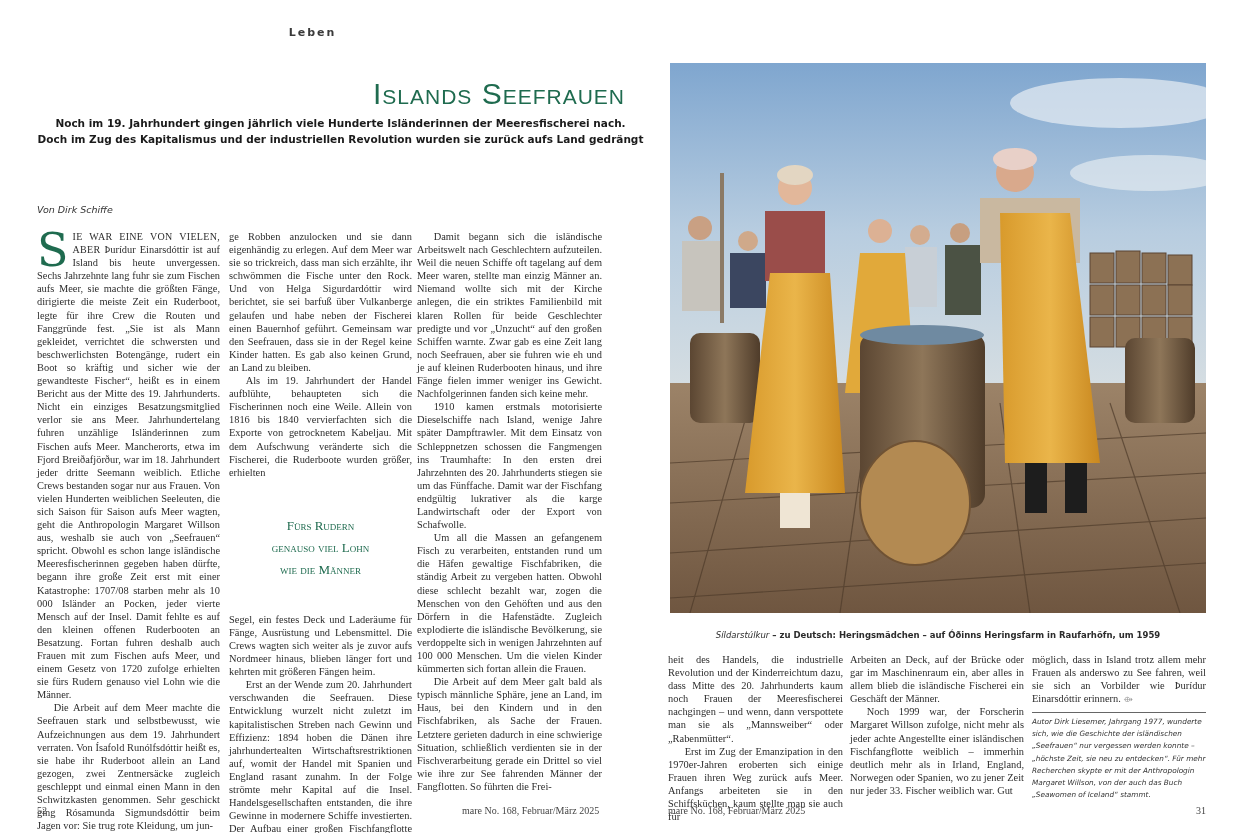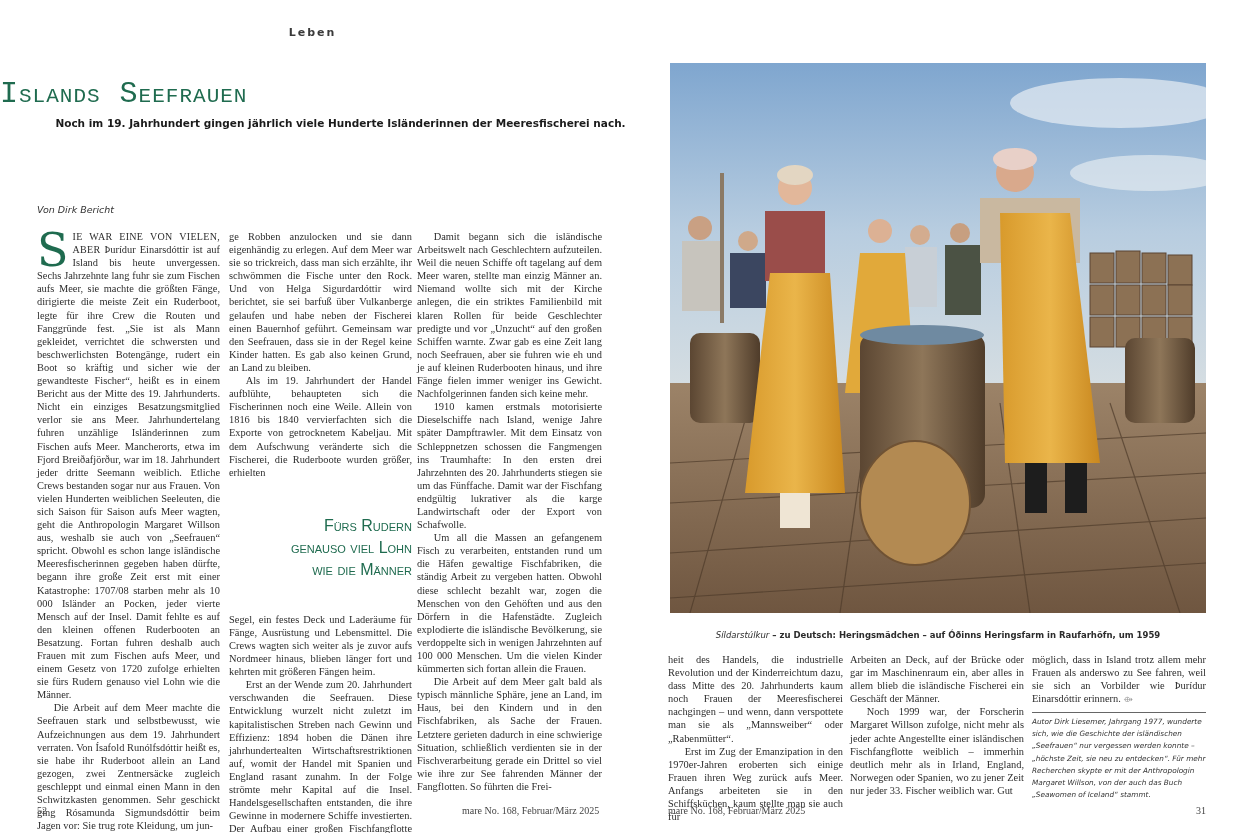--- a/index.html
+++ b/index.html
@@ -1,30 +1,30 @@
 <!DOCTYPE html>
 <html><head>
 <meta charset="utf-8">
 <style>
   html, body { margin: 0; padding: 0; background: #ffffff; }
   body { width: 1250px; height: 833px; position: relative; overflow: hidden; font-family: "Liberation Serif", serif; color: #2b2b2b; }
   .abs { position: absolute; }
   .section-label { left: 0; width: 625px; top: 26px; text-align: center; font-family: "DejaVu Sans", sans-serif; font-weight: bold; font-size: 11px; letter-spacing: 2px; color: #3a3a3a; }
-  .title { left: 0; width: 625px; top: 76px; text-align: left; font-family: Liberation Mono, monospace; font-variant: small-caps; font-size: 30px; letter-spacing: 1px; color: #1f6b4f; line-height: 36px; }
+  .title { left: 0; width: 625px; top: 76px; text-align: right; font-family: Liberation Sans, sans-serif; font-variant: small-caps; font-size: 30px; letter-spacing: 1px; color: #1f6b4f; line-height: 36px; }
   .subtitle { left: 0; width: 625px; top: 115px; text-align: center; font-family: "DejaVu Sans", sans-serif; font-weight: bold; font-size: 10.5px; line-height: 16px; color: #1b1b1b; padding-left: 28px; }
   .byline { left: 37px; top: 204px; font-family: "DejaVu Sans", sans-serif; font-style: italic; font-size: 9.5px; color: #333; }
   .col { font-size: 10.4px; line-height: 13.1px; text-align: justify; hyphens: manual; color: #2d2d2d; }
   .col p { margin: 0; text-indent: 1.6em; }
   .col p.noind { text-indent: 0; }
   .col1 { left: 37px; top: 230px; width: 183px; }
   .col2 { left: 229px; top: 230px; width: 183px; }
   .col3 { left: 417px; top: 230px; width: 185px; }
   .dropcap { float: left; font-family: "DejaVu Serif", serif; font-size: 46px; line-height: 38px; color: #1f6b4f; margin: 1px 4px 0 0; }
   .caps { font-variant: small-caps; text-transform: none; }
-  .pullquote { text-align: right; font-family: Liberation Sans, sans-serif; font-variant: small-caps; color: #1f6b4f; font-size: 16px; line-height: 22px; margin: 36px 0 32px 0; }
+  .pullquote { text-align: center; font-family: Liberation Serif, serif; font-variant: small-caps; color: #1f6b4f; font-size: 13px; line-height: 22px; margin: 36px 0 32px 0; }
   .folio { font-size: 10px; color: #444; }
   .f52 { left: 37px; top: 805px; }
   .f-issue-l { left: 462px; top: 805px; }
   .f-issue-r { left: 668px; top: 805px; }
   .f53 { left: 1196px; top: 805px; }
   .photo { left: 670px; top: 63px; width: 536px; height: 550px; overflow: hidden; }
   .caption { left: 670px; width: 536px; top: 630px; text-align: center; font-family: "DejaVu Sans", sans-serif; font-size: 8.5px; font-weight: bold; color: #2b2b2b; }
   .caption i { font-weight: normal; margin-top: 36px; }
   .col4 { left: 668px; top: 653px; width: 175px; }
   .col5 { left: 850px; top: 653px; width: 174px; }
@@ -35,23 +35,24 @@
 </style>
 </head>
 <body>
 
 <div class="abs section-label">Leben</div>
 
 <h1 class="abs title" style="margin:0;font-weight:normal;">Islands Seefrauen</h1>
 
 <div class="abs subtitle">
   <div>Noch im 19. Jahrhundert gingen jährlich viele Hunderte Isländerinnen der Meeresfischerei nach.</div>
+  <div>Doch im Zug des Kapitalismus und der industriellen Revolution wurden sie zurück aufs Land gedrängt</div>
 </div>
 
-<div class="abs byline">Von Dirk Bericht</div>
+<div class="abs byline">Von Dirk Schiffe</div>
 
 <div class="abs col col1">
   <p class="noind"><span class="dropcap">S</span><span class="caps" style="text-transform:uppercase;font-size:10px;letter-spacing:0.3px;">ie war eine von vielen, aber</span> <span>Þurídur Einarsdóttir ist auf Island bis heute unvergessen. Sechs Jahrzehnte lang fuhr sie zum Fischen aufs Meer, sie machte die größten Fänge, dirigierte die meiste Zeit ein Ruderboot, legte für ihre Crew die Routen und Fanggründe fest. „Sie ist als Mann gekleidet, verrichtet die schwersten und beschwerlichsten Botengänge, rudert ein Boot so kräftig und sicher wie der gewandteste Fischer“, heißt es in einem Bericht aus der Mitte des 19. Jahrhunderts. Nicht ein einziges Besatzungsmitglied verlor sie ans Meer. Jahrhundertelang fuhren unzählige Isländerinnen zum Fischen aufs Meer. Mancherorts, etwa im Fjord Breiðafjörður, war im 18. Jahrhundert jeder dritte Seemann weiblich. Etliche Crews bestanden sogar nur aus Frauen. Von vielen Hunderten weiblichen Seeleuten, die sich Saison für Saison aufs Meer wagten, geht die Anthropologin Margaret Willson aus, weshalb sie auch von „Seefrauen“ spricht. Obwohl es schon lange isländische Meeresfischerinnen gegeben haben dürfte, begann ihre große Zeit erst mit einer Katastrophe: 1707/08 starben mehr als 10 000 Isländer an Pocken, jeder vierte Mensch auf der Insel. Damit fehlte es auf den kleinen offenen Ruderbooten an Besatzung. Fortan fuhren deshalb auch Frauen mit zum Fischen aufs Meer, und einem Gesetz von 1720 zufolge erhielten sie fürs Rudern genauso viel Lohn wie die Männer.</span></p>
   <p>Die Arbeit auf dem Meer machte die Seefrauen stark und selbstbewusst, wie Aufzeichnungen aus dem 19. Jahrhundert verraten. Von Ísafold Runólfsdóttir heißt es, sie habe ihr Ruderboot allein an Land gezogen, zwei Zentnersäcke zugleich geschleppt und einmal einen Mann in den Schwitzkasten genommen. Sehr geschickt ging Rósamunda Sigmundsdóttir beim Jagen vor: Sie trug rote Kleidung, um jun-</p>
 </div>
 
 <div class="abs col col2">
   <p class="noind">ge Robben anzulocken und sie dann eigenhändig zu erlegen. Auf dem Meer war sie so trickreich, dass man sich erzählte, ihr schwömmen die Fische unter den Rock. Und von Helga Sigurdardóttir wird berichtet, sie sei barfuß über Vulkanberge gelaufen und habe neben der Fischerei einen Bauernhof geführt. Gemeinsam war den Seefrauen, dass sie in der Regel keine Kinder hatten. Es gab also keinen Grund, an Land zu bleiben.</p>
   <p>Als im 19. Jahrhundert der Handel aufblühte, behaupteten sich die Fischerinnen noch eine Weile. Allein von 1816 bis 1840 vervierfachten sich die Exporte von getrocknetem Kabeljau. Mit dem Aufschwung veränderte sich die Fischerei, die Ruderboote wurden größer, erhielten</p>
   <div class="pullquote">

